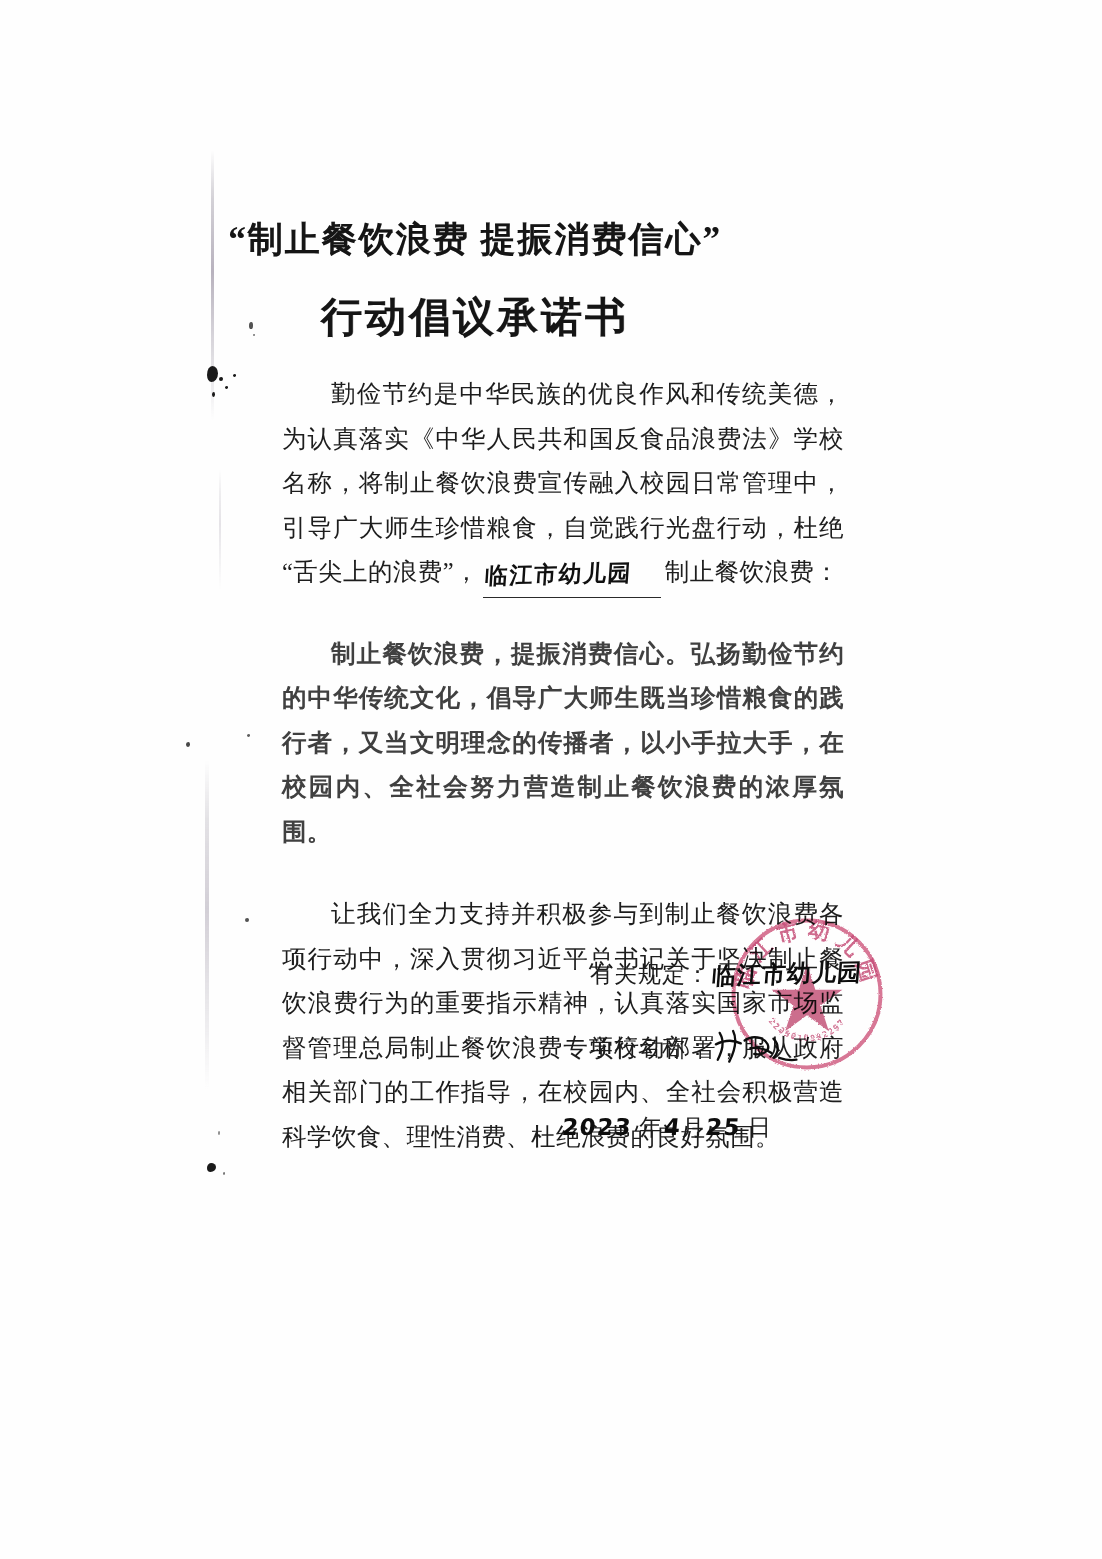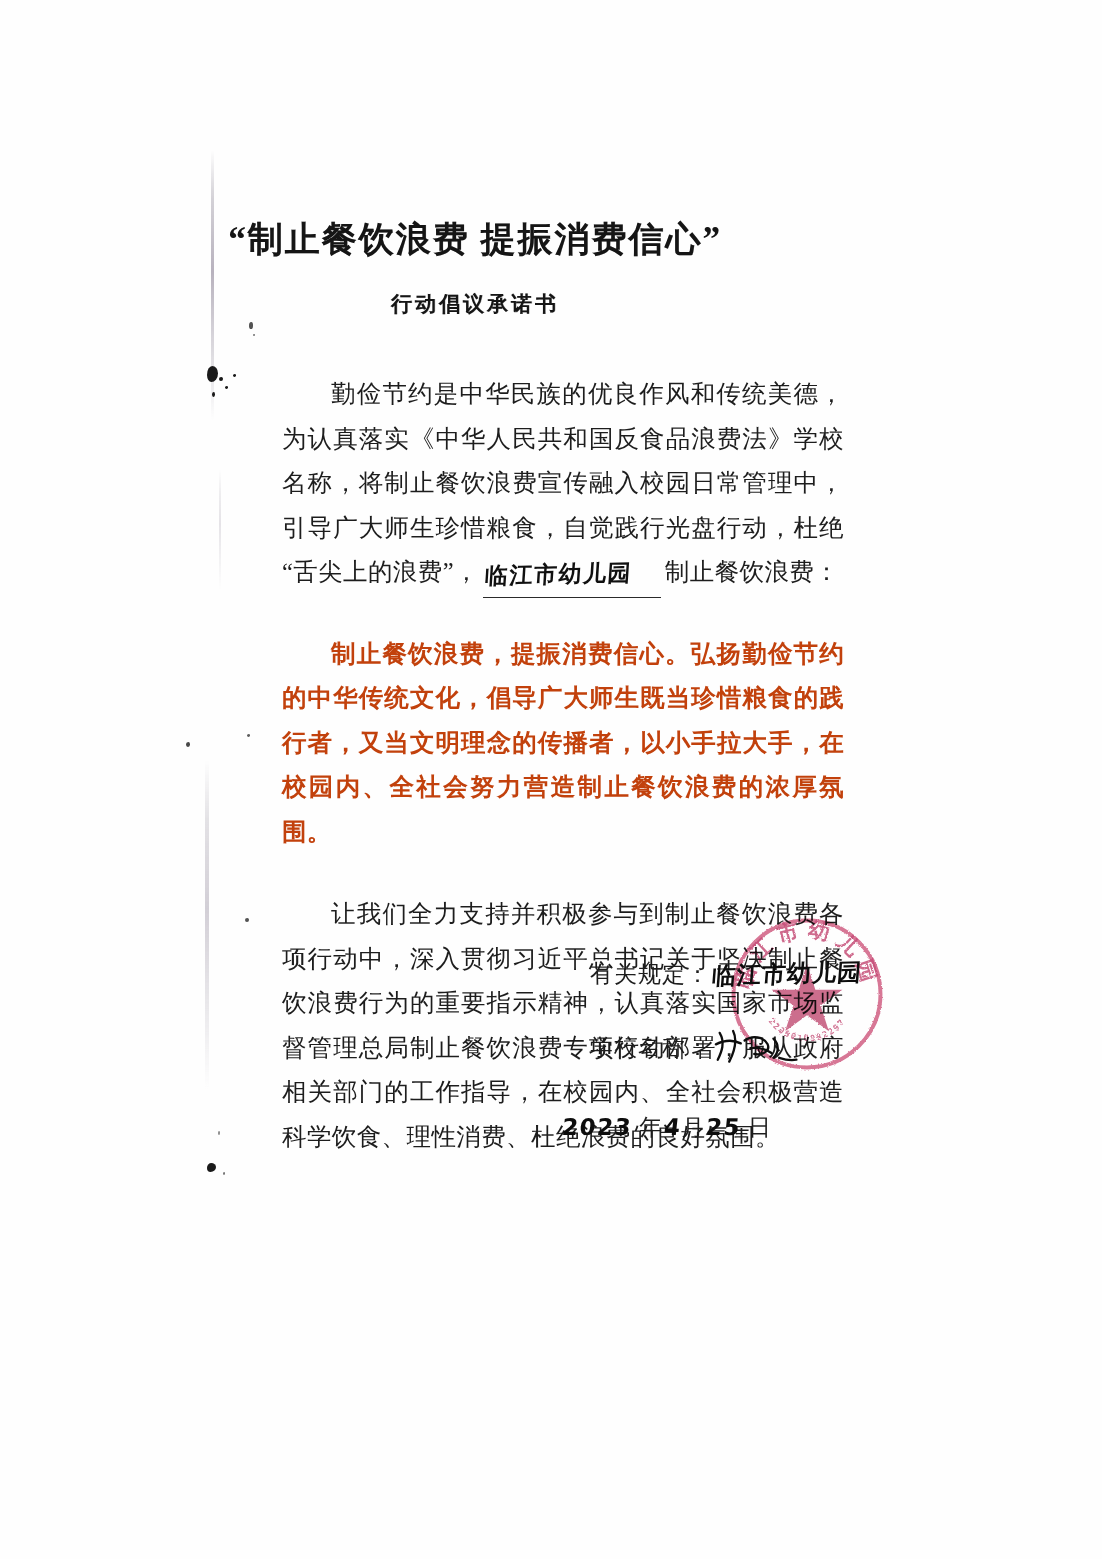--- a/index.html
+++ b/index.html
@@ -64,21 +64,21 @@
     font-size: 35px;
     letter-spacing: 2px;
     color: #151515;
     line-height: 1.25;
     margin: 0;
     text-shadow: 0.4px 0.4px 0 rgba(60,60,60,0.45);
   }
   .doc-subtitle {
     font-family: "Liberation Serif", "DejaVu Serif", serif;
     font-weight: 700;
-    font-size: 21px;
+    font-size: 41px;
     letter-spacing: 3px;
     color: #151515;
     margin: 0;
     padding-top: 28px;
     text-shadow: 0.4px 0.4px 0 rgba(60,60,60,0.45);
     text-align: center;
   }
 
   
   .body-block {
@@ -93,21 +93,21 @@
     line-height: 44.5px;
     color: #1d1d1d;
     text-align: justify;
     text-justify: inter-character;
     text-indent: 2em;
     margin: 0;
     letter-spacing: 0.4px;
   }
   .para.bold {
     font-weight: 700;
-    color: #c2410c;
+    color: #404040;
     letter-spacing: 0.2px;
   }
   .gap-a { height: 36px; }
   .gap-b { height: 38px; }
 
   
   .fill-inline {
     display: inline-block;
     min-width: 178px;
     border-bottom: 1.6px solid #2a2a2a;

